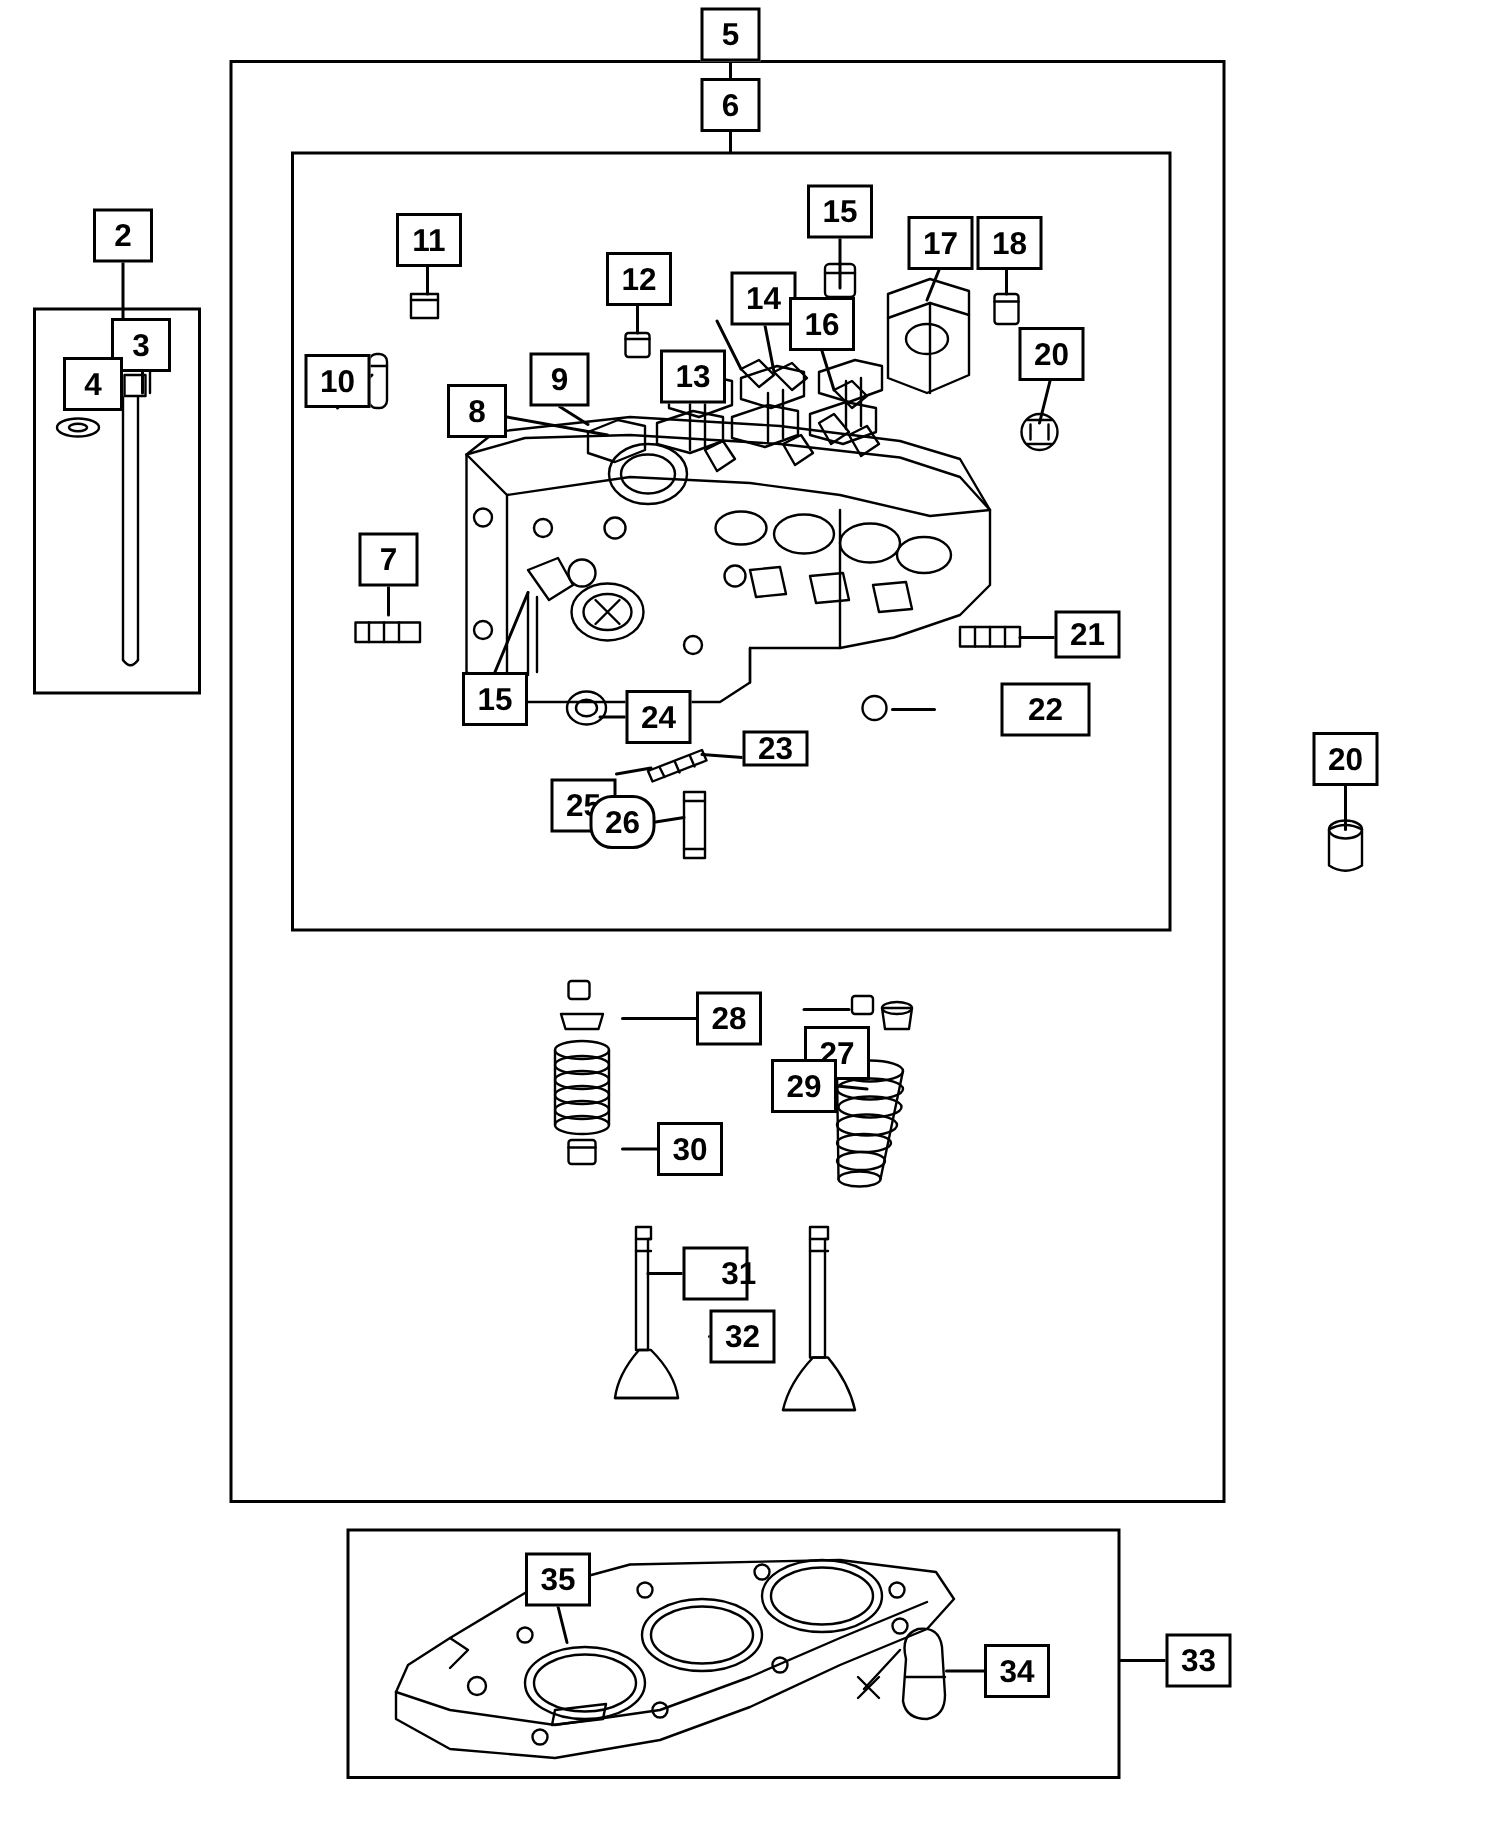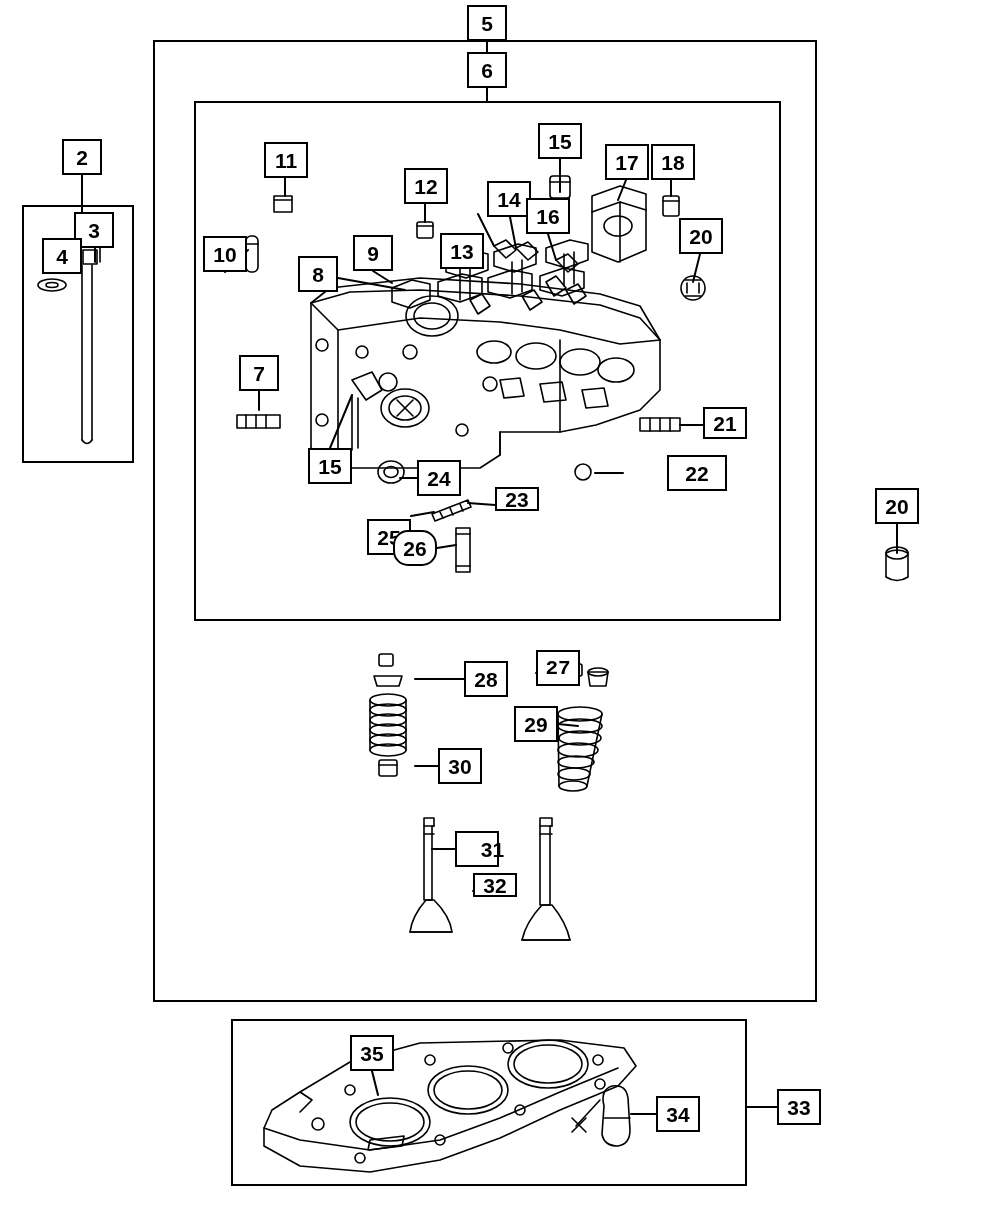--- a/index.html
+++ b/index.html
@@ -294,23 +294,23 @@
   <div class="callout" style="left:651px;top:144px;width:44px;height:36px;">18</div>
   <div class="callout" style="left:679px;top:218px;width:44px;height:36px;">20</div>
   <div class="callout" style="left:875px;top:488px;width:44px;height:36px;">20</div>
   <div class="callout" style="left:703px;top:407px;width:44px;height:32px;">21</div>
   <div class="callout" style="left:623px;top:455px;width:60px;height:36px;margin-left:44px;">22</div>
   <div class="callout" style="left:495px;top:487px;width:44px;height:24px;">23</div>
   <div class="callout" style="left:417px;top:460px;width:44px;height:36px;">24</div>
   <div class="callout" style="left:367px;top:498px;width:44px;height:36px;margin-top:21px;">25</div>
   <div class="callout" style="left:393px;top:530px;width:44px;height:36px;border-radius:15px;">26</div>
   <div class="callout" style="left:308px;top:448px;width:44px;height:36px;">15</div>
-  <div class="callout" style="left:536px;top:650px;width:44px;height:36px;font-family:Liberation Mono, monospace;">27</div>
+  <div class="callout" style="left:536px;top:684px;width:44px;height:36px;">27</div>
   <div class="callout" style="left:464px;top:661px;width:44px;height:36px;">28</div>
   <div class="callout" style="left:514px;top:706px;width:44px;height:36px;">29</div>
   <div class="callout" style="left:438px;top:748px;width:44px;height:36px;">30</div>
   <div class="callout" style="left:455px;top:831px;width:44px;height:36px;padding-left:31px;">31</div>
-  <div class="callout" style="left:473px;top:873px;width:44px;height:24px;">32</div>
+  <div class="callout" style="left:473px;top:873px;width:44px;height:36px;">32</div>
   <div class="callout" style="left:777px;top:1089px;width:44px;height:36px;">33</div>
   <div class="callout" style="left:656px;top:1096px;width:44px;height:36px;">34</div>
   <div class="callout" style="left:350px;top:1035px;width:44px;height:36px;">35</div>
 
 </div>
 
 </body></html>

